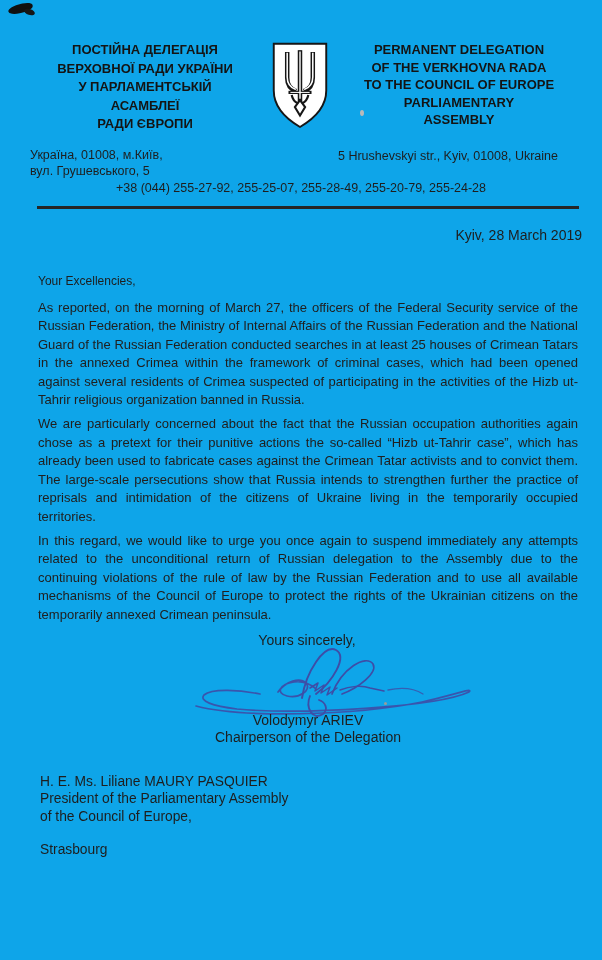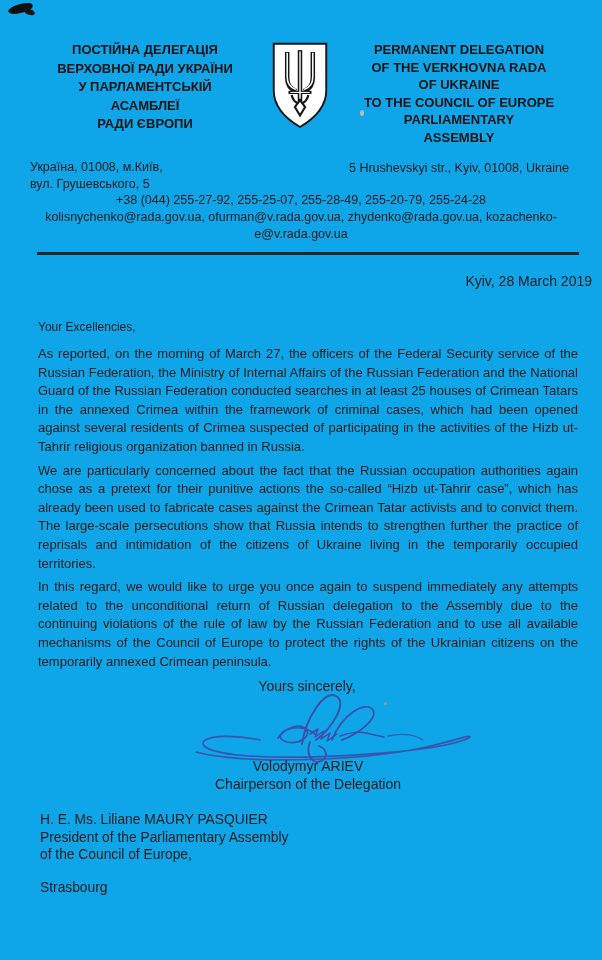--- a/index.html
+++ b/index.html
@@ -23,48 +23,48 @@
   .letterhead { display:flex; align-items:flex-start; padding:38px 22px 0 30px; }
   .lh-col { font-weight:bold; font-size:13px; text-align:center; color:#141414; }
   .lh-left { width:230px; line-height:18.5px; padding-top:3px; }
   .lh-right { flex:1; line-height:17.5px; padding-top:3px; }
   .lh-emblem { width:64px; height:92px; margin:2px 6px 0 8px; flex:none; }
   .lh-emblem svg { width:100%; height:100%; display:block; }
 
   .addr-row { display:flex; padding:13px 22px 0 30px; font-size:12.5px; line-height:16.5px; }
   .addr-left { width:230px; text-align:left; }
   .addr-spacer { width:78px; flex:none; }
-  .addr-right { flex:1; text-align:center; padding-top:1px; }
+  .addr-right { flex:1; text-align:left; padding-top:1px; }
 
   .contact-phones { text-align:center; font-size:12.5px; line-height:17px; }
   .contact-emails { text-align:center; font-size:12.5px; line-height:17px; }
 
   .rule { border:none; border-top:3px solid #262626; margin:9px 23px 0 37px; }
 
-  .dateline { margin-top:17px; padding-right:10px; text-align:right; font-size:14px; line-height:19px; }
+  .dateline { margin-top:17px; padding-right:20px; text-align:right; font-size:14px; line-height:19px; }
   .salutation { margin:27px 24px 0 38px; font-size:12px; line-height:19px; }
 
   .body-par {
     margin:8px 24px 0 38px;
     text-align:justify;
     font-size:13px;
     line-height:18.6px;
     color:#202020;
   }
   .body-par + .body-par { margin-top:5px; }
 
   .closing { margin-top:-4px; padding-top:10px; text-align:center; font-size:14px; line-height:19px; transform:translateX(6px); }
 
   .sig-area { position:relative; height:68px; }
   .sig-area svg { position:absolute; left:182px; top:-6px; width:296px; height:82px; overflow:visible; }
 
   .signer-name  { margin-top:-6px; text-align:center; font-size:14px; line-height:17.6px; transform:translateX(7px); }
   .signer-title { text-align:center; font-size:14px; line-height:17.6px; transform:translateX(7px); }
 
-  .recipients { margin:18px 24px 0 40px; font-size:13.8px; line-height:17.6px; }
+  .recipients { margin:26px 24px 0 40px; font-size:13.8px; line-height:17.6px; }
   .rec-block + .rec-block { margin-top:15px; }
   .rec-city { margin-top:14px; }
 </style>
 </head>
 <body>
 
 <div class="page">
 
   <div class="smudge"></div>
   <div class="smudge2"></div>
@@ -97,38 +97,36 @@
           <path d="M70 19 V57 Q70 72 56.5 76.5" stroke-width="2.4"></path>
           <path d="M50 17 V91" stroke-width="2.2"></path>
           <path d="M35 81 H65" stroke-width="1.6"></path>
         </g>
       </svg>
     </div>
 
     <div class="lh-col lh-right">
       <div>PERMANENT DELEGATION</div>
       <div>OF THE VERKHOVNA RADA</div>
-      <div>OF UKRAINE</div>
       <div>TO THE COUNCIL OF EUROPE</div>
       <div>PARLIAMENTARY</div>
       <div>ASSEMBLY</div>
     </div>
   </div>
 
   <div class="addr-row">
     <div class="addr-left">
       <div>Україна, 01008, м.Київ,</div>
       <div>вул. Грушевського, 5</div>
     </div>
     <div class="addr-spacer"></div>
     <div class="addr-right">5 Hrushevskyi str., Kyiv, 01008, Ukraine</div>
   </div>
 
   <div class="contact-phones">+38 (044) 255-27-92, 255-25-07, 255-28-49, 255-20-79, 255-24-28</div>
-  <div class="contact-emails">kolisnychenko@rada.gov.ua, ofurman@v.rada.gov.ua, zhydenko@rada.gov.ua, kozachenko-e@v.rada.gov.ua</div>
 
   <hr class="rule">
 
   <div class="dateline">Kyiv, 28 March 2019</div>
 
   <div class="salutation">Your Excellencies,</div>
 
   <p class="body-par">As reported, on the morning of March 27, the officers of the Federal Security service of the Russian Federation, the Ministry of Internal Affairs of the Russian Federation and the National Guard of the Russian Federation conducted searches in at least 25 houses of Crimean Tatars in the annexed Crimea within the framework of criminal cases, which had been opened against several residents of Crimea suspected of participating in the activities of the Hizb ut-Tahrir religious organization banned in Russia.</p>
   <p class="body-par">We are particularly concerned about the fact that the Russian occupation authorities again chose as a pretext for their punitive actions the so-called “Hizb ut-Tahrir case”, which has already been used to fabricate cases against the Crimean Tatar activists and to convict them. The large-scale persecutions show that Russia intends to strengthen further the practice of reprisals and intimidation of the citizens of Ukraine living in the temporarily occupied territories.</p>
   <p class="body-par">In this regard, we would like to urge you once again to suspend immediately any attempts related to the unconditional return of Russian delegation to the Assembly due to the continuing violations of the rule of law by the Russian Federation and to use all available mechanisms of the Council of Europe to protect the rights of the Ukrainian citizens on the temporarily annexed Crimean peninsula.</p>

